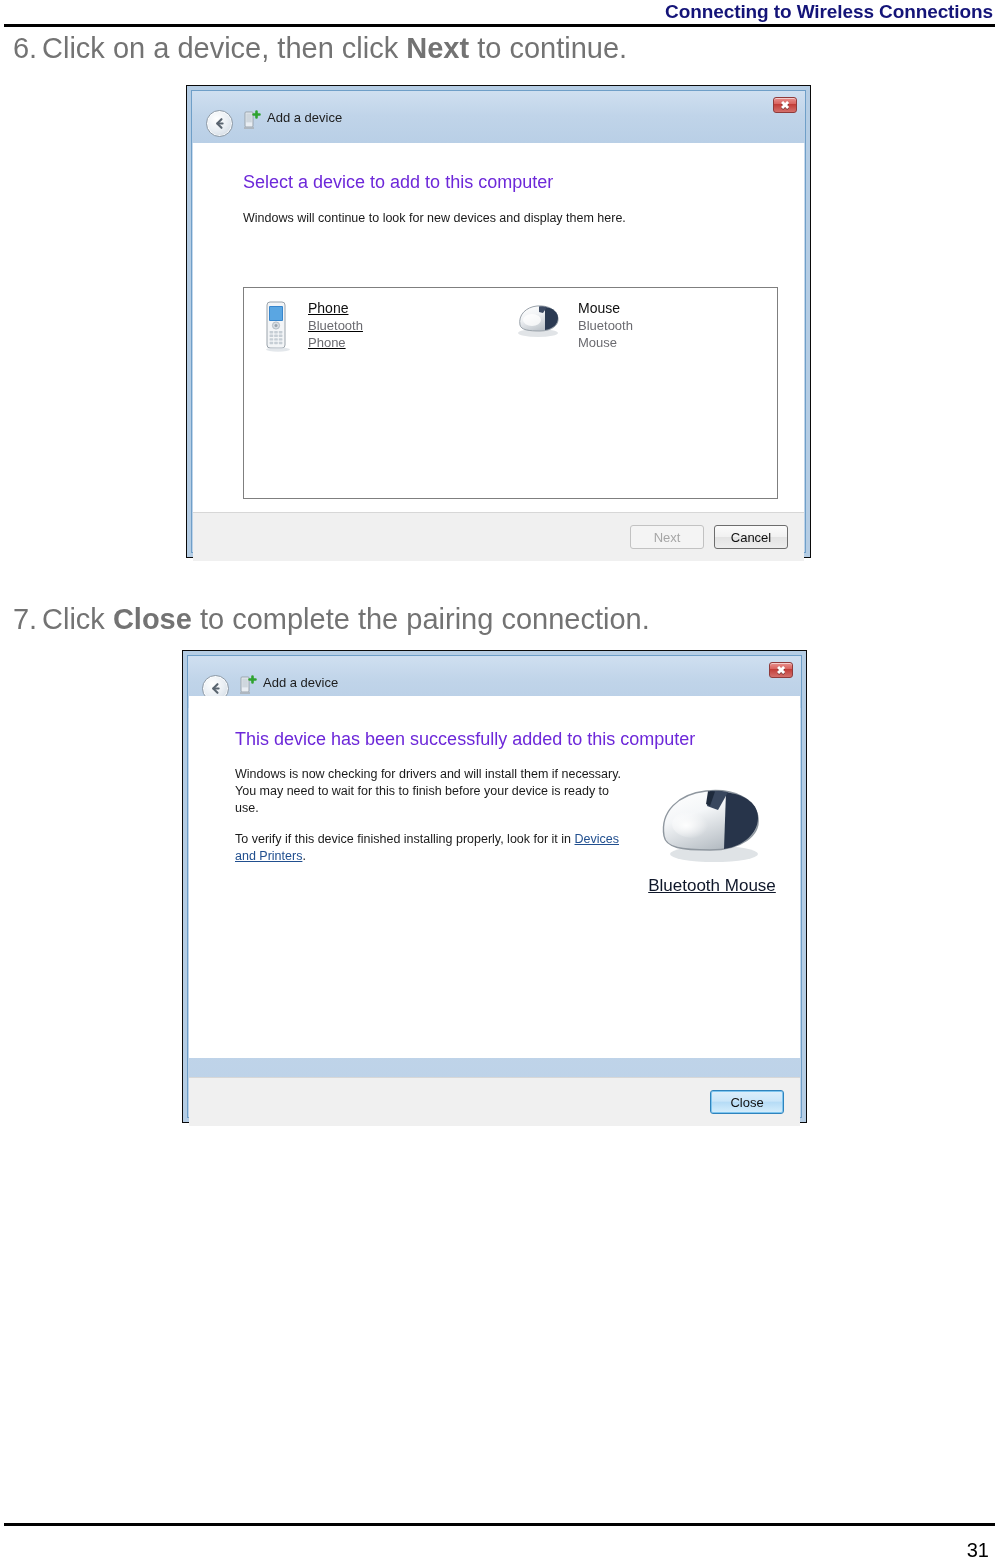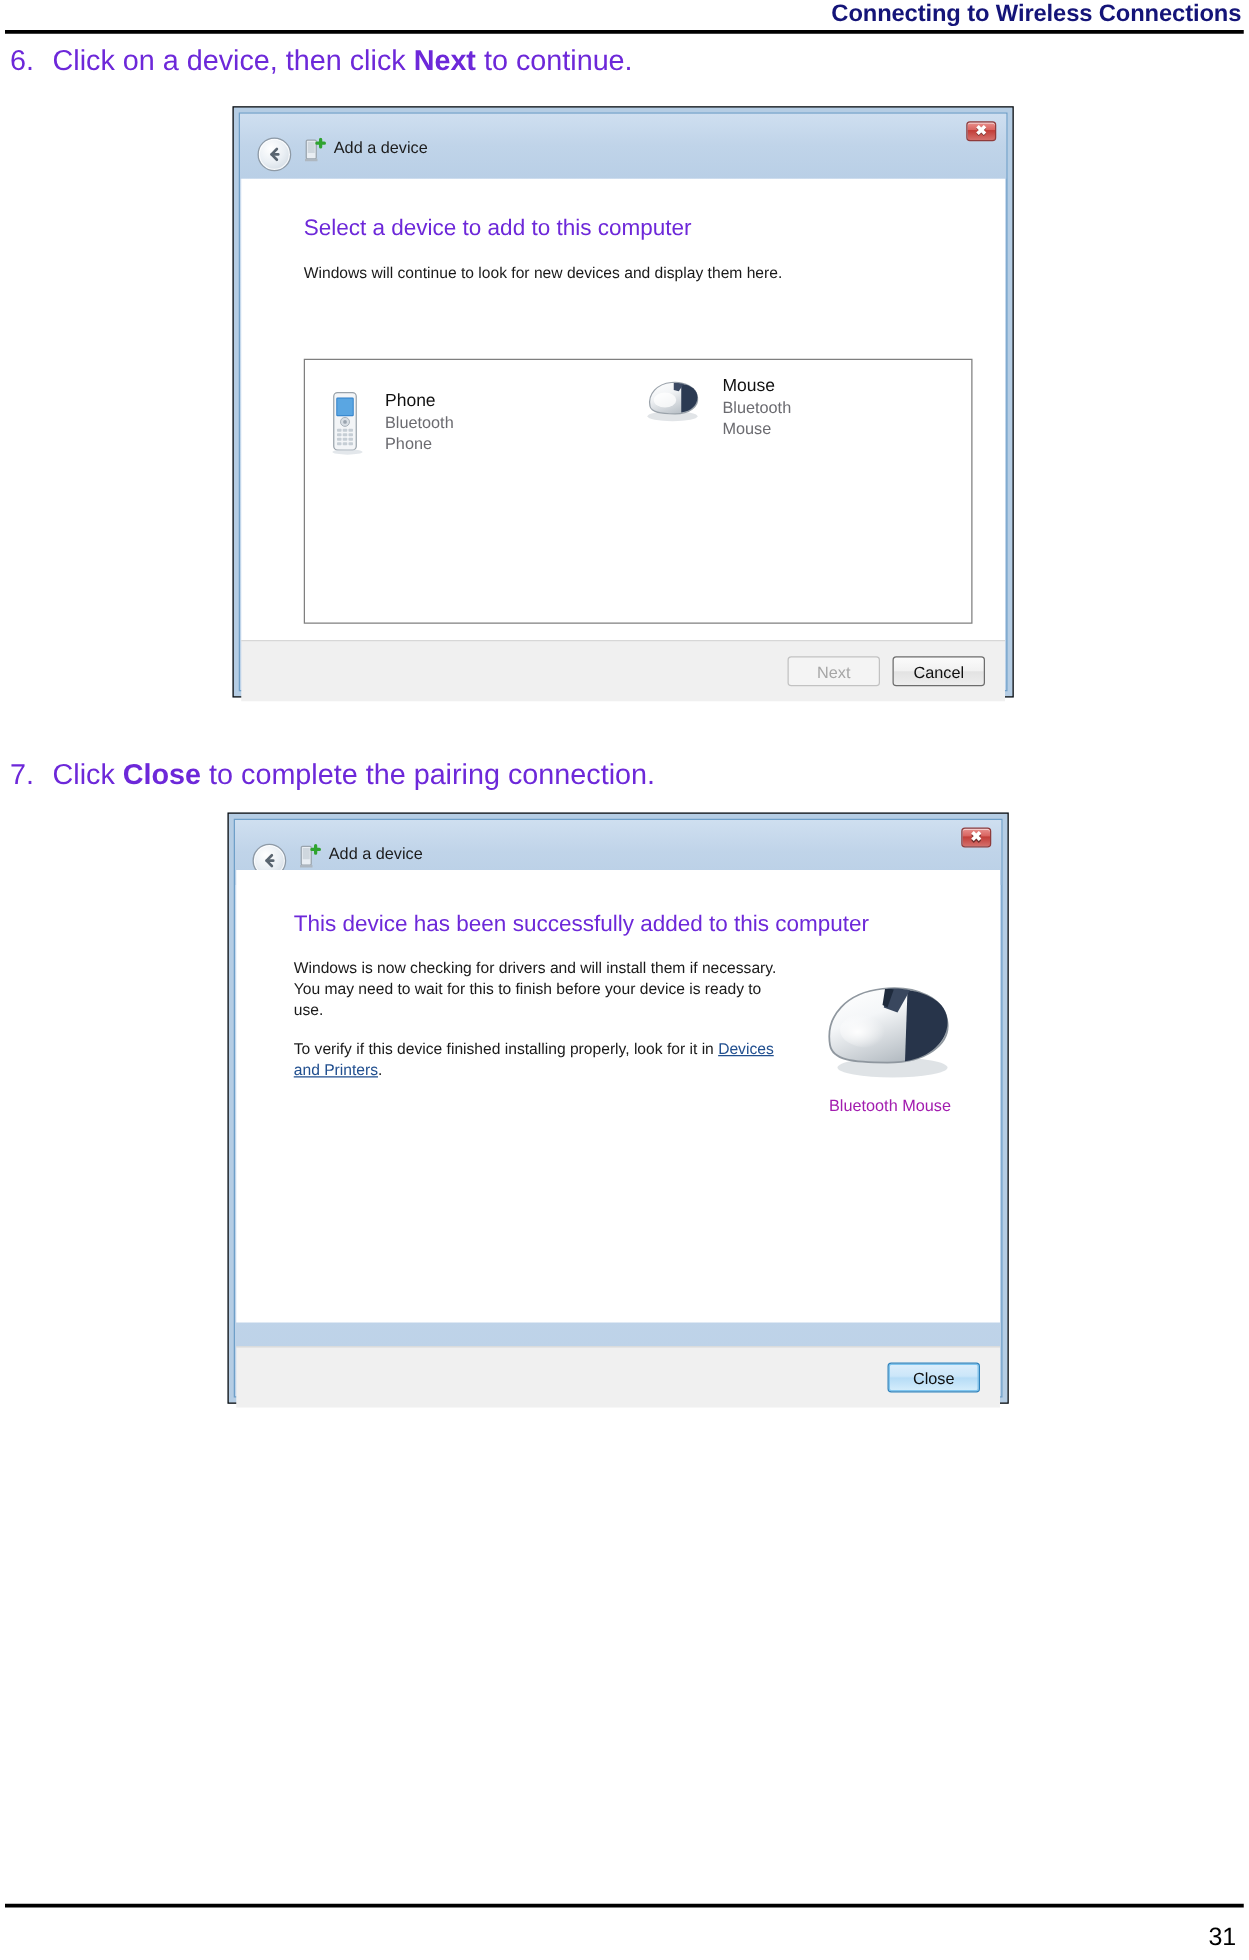--- a/index.html
+++ b/index.html
@@ -33,24 +33,25 @@
     position: absolute;
     top: 24px; left: 4px; right: 4px;
     height: 3px;
     background: #000000;
   }
 
   
   .step {
     position: absolute;
     left: 8px;
-    font-size: 23px;
-    color: #6d28d9;
+    font-size: 29px;
+    color: #737373;
     line-height: 28px;
     white-space: nowrap;
+    text-align: center;
   }
   .step .num { display:inline-block; width: 34px; }
   .step b { font-weight: bold; }
 
   #step6 { top: 34px; }
   #step7 { top: 605px; }
 
   
   .win {
     position: absolute;
@@ -203,40 +204,41 @@
   }
 
   
   #dlg1 { left: 186px; top: 85px; width: 625px; height: 473px; }
   #dlg1 .body-white { top: 52px; height: 369px; }
   #dlg1 .heading-blue { position:absolute; left: 50px; top: 28px; }
   #dlg1 .subtext { position:absolute; left: 50px; top: 67px; }
   #dlg1 .devicebox { left: 50px; top: 144px; width: 535px; height: 212px; }
   #dlg1 .footer-bar { top: 421px; height: 49px; }
 
-  #dev-phone { left: 14px; top: 24px; }
+  #dev-phone { left: 14px; top: 12px; text-decoration: underline; }
   #dev-mouse { left: 268px; top: 12px; }
 
   
   #dlg2 { left: 182px; top: 650px; width: 625px; height: 473px; }
   #dlg2 .body-white { top: 40px; height: 362px; }
   #dlg2 .heading-blue { position:absolute; left: 46px; top: 32px; }
   #dlg2 .body-para { position:absolute; left: 46px; top: 70px; width: 390px; }
   #dlg2 .body-para p { margin: 0 0 14px 0; font-size: 12.5px; color:#1a1a1a; line-height: 17px; }
   #dlg2 .footer-bar { top: 421px; height: 49px; }
   #dlg2 .big-device {
     position: absolute;
     left: 448px; top: 86px;
     width: 150px;
     text-align: center;
   }
   #dlg2 .big-device .lbl {
     margin-top: 4px;
-    font-size: 13px;
-    color: #a21caf;
+    font-size: 17px;
+    color: #0f172a;
+    text-decoration: underline;
   }
 
   
   .footer-rule {
     position: absolute;
     bottom: 42px; left: 4px; right: 4px;
     height: 3px;
     background: #000000;
   }
   .page-num {

